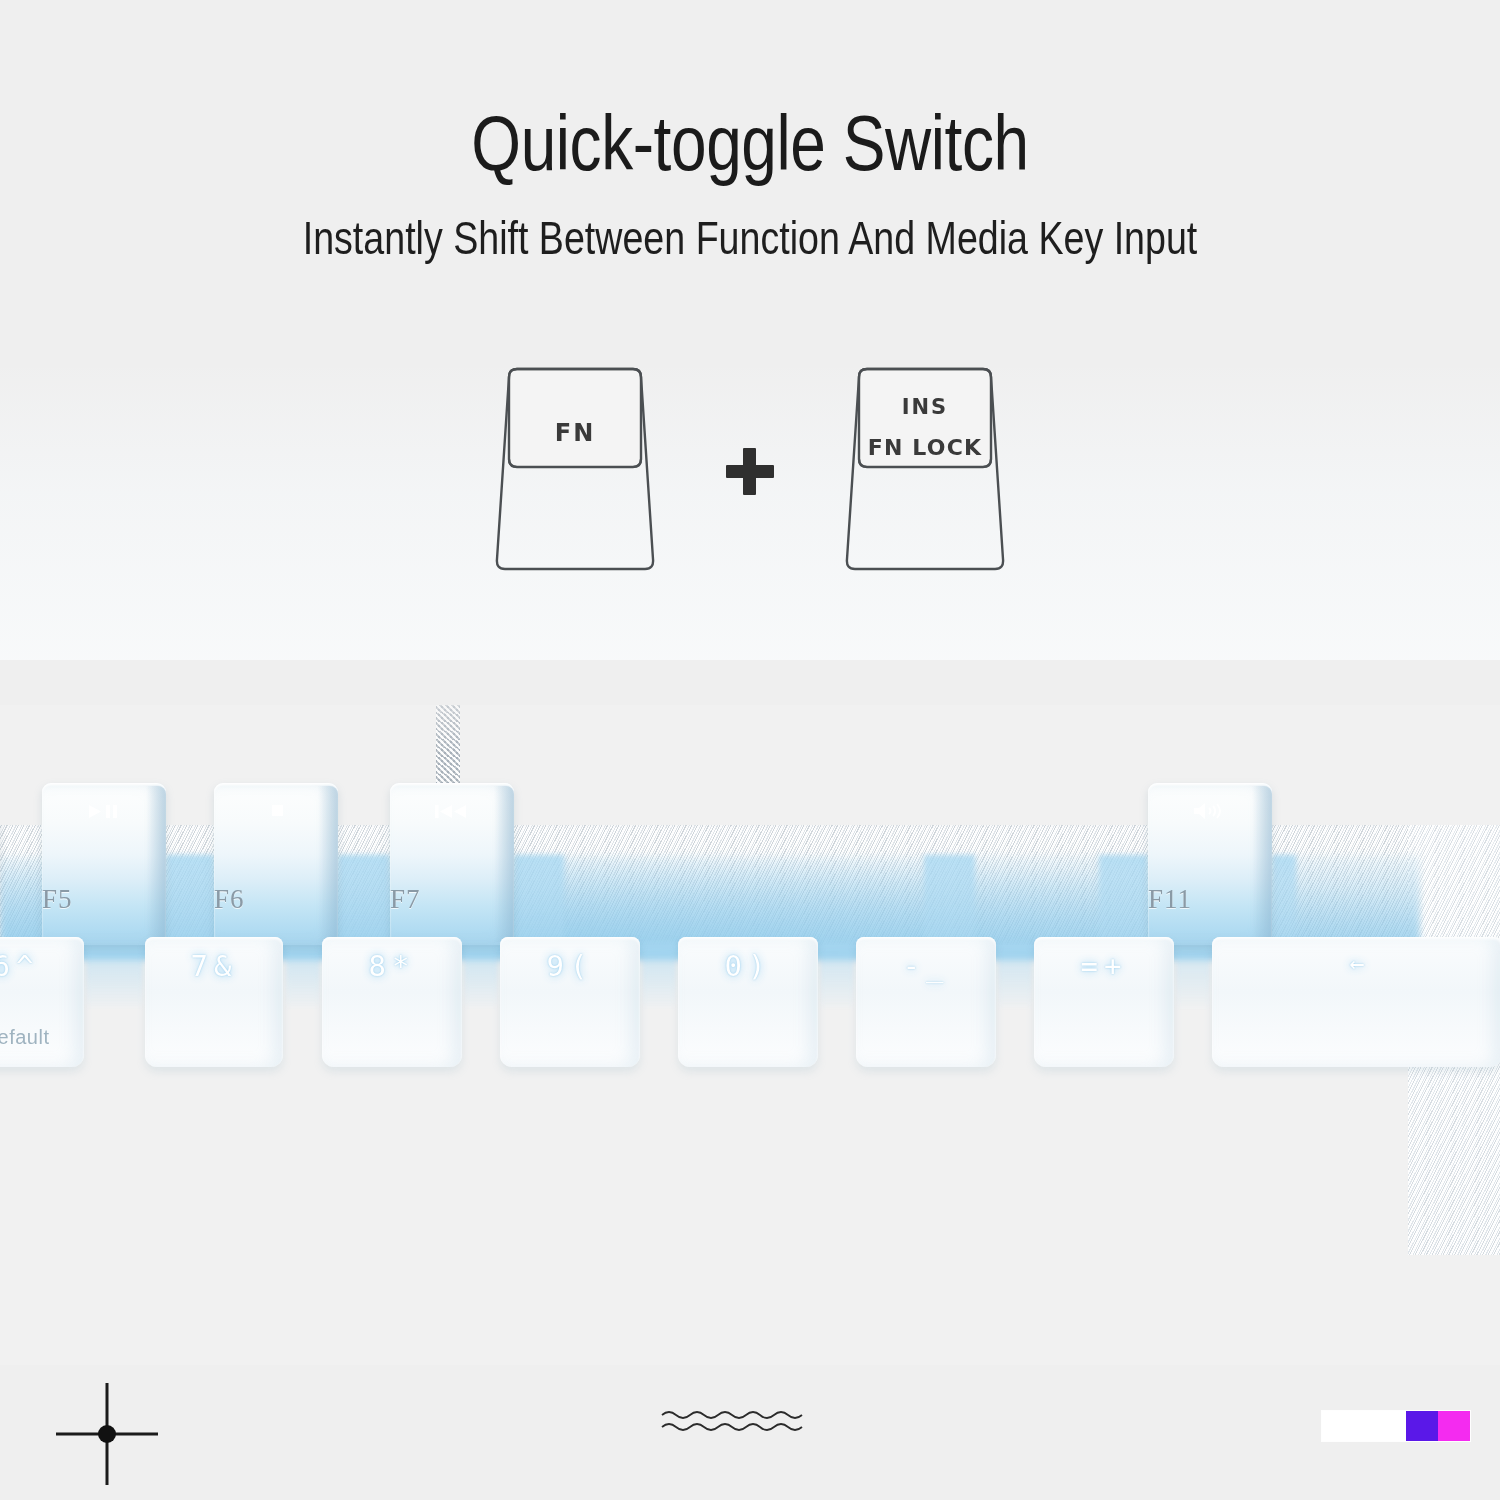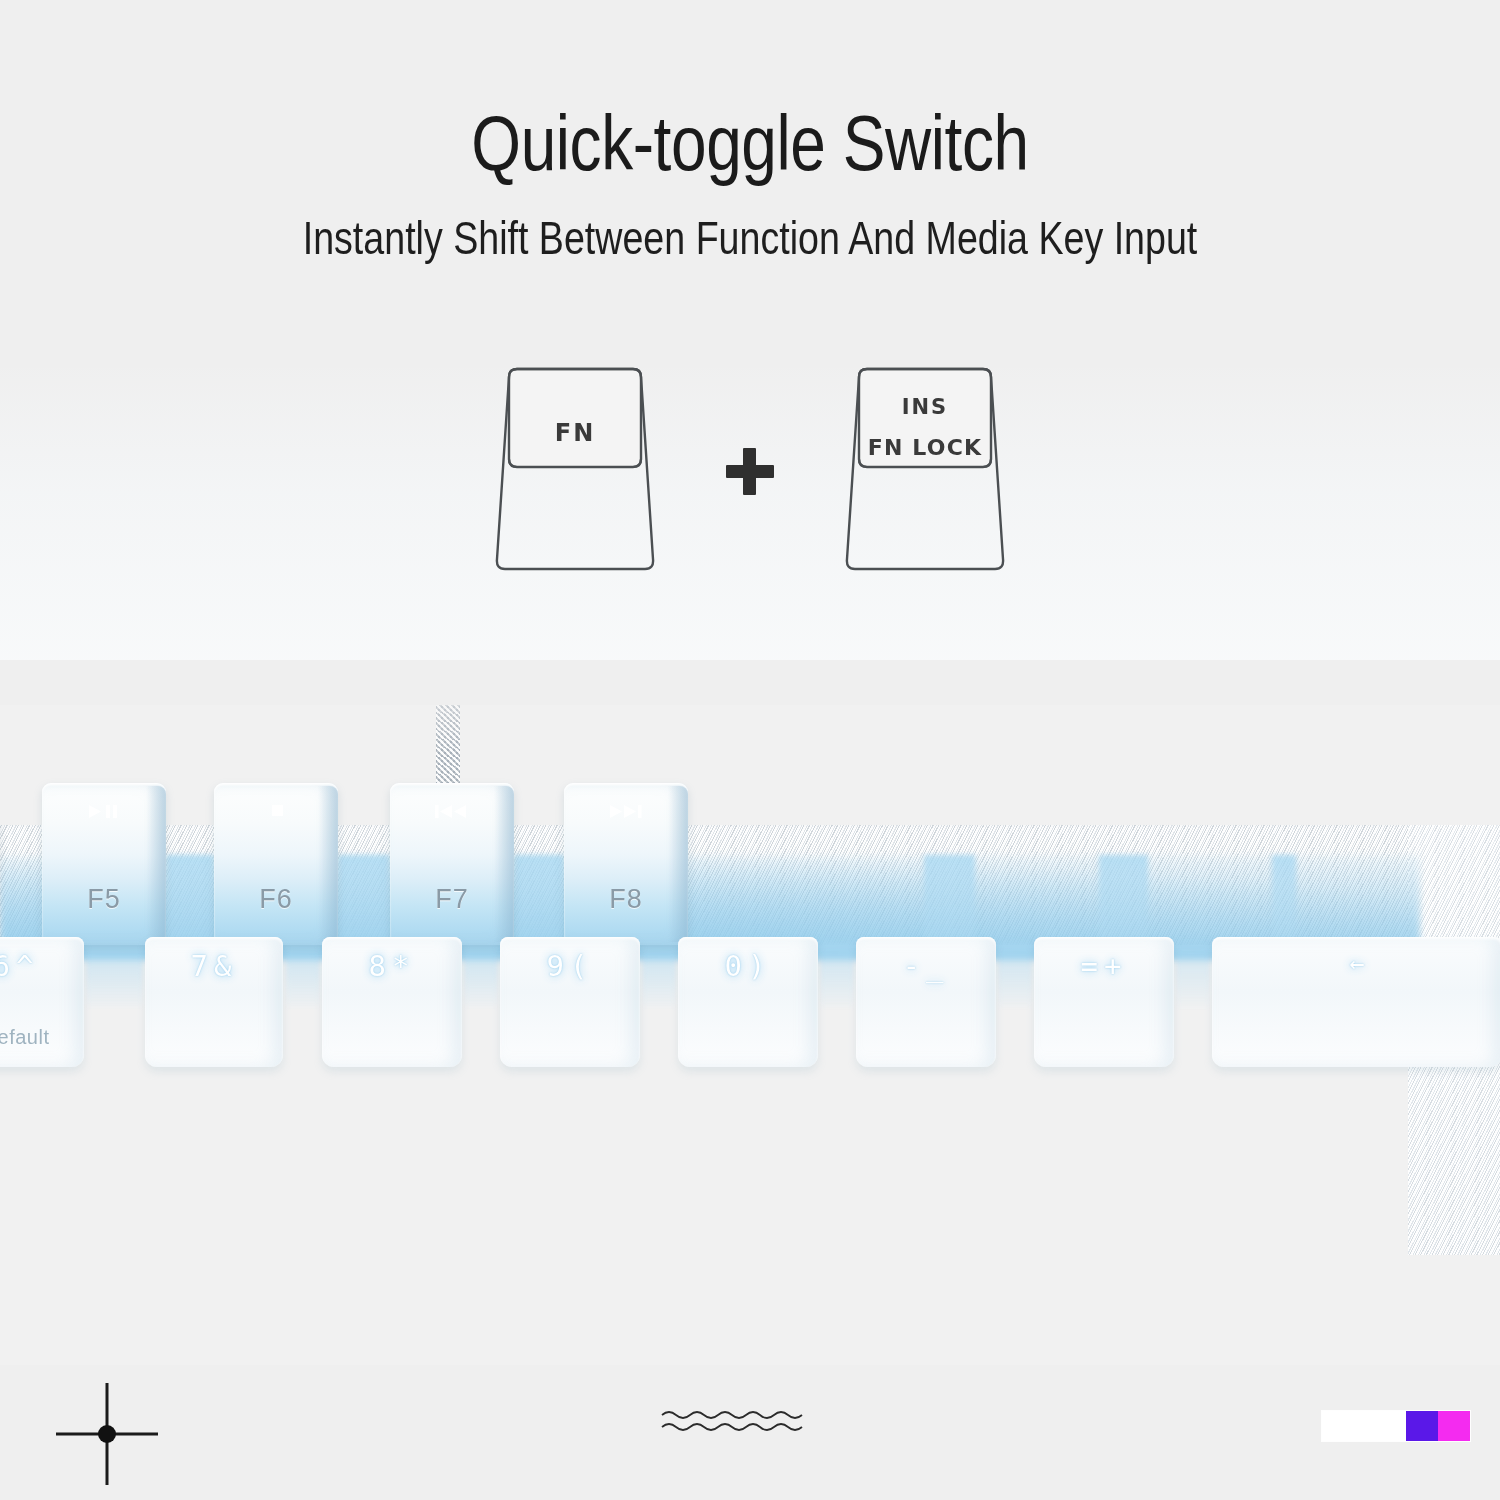--- a/index.html
+++ b/index.html
@@ -129,22 +129,22 @@
   }
   .fkey .icon{
     position:absolute; left:0; top:16px; width:100%;
     text-align:center; color:#fff; font-size:21px; line-height:1;
     text-shadow:0 0 7px rgba(180,225,250,.95);
     z-index:3;
   }
   .fkey .icon svg{ display:inline-block; vertical-align:middle; }
   .fkey .flabel{
     position:absolute; left:0; bottom:30px; width:100%;
-    text-align:center; color:#8a9aa6; font-size:27px;
-    font-family:Liberation Sans, sans-serif; letter-spacing:1px;
+    color:#8a9aa6; font-size:27px;
+    font-family:Liberation Serif, serif; letter-spacing:1px;
     text-shadow:0 1px 0 rgba(255,255,255,.75);
     z-index:3;
   }
 
   
   .nkey{
     position:absolute; top:232px; height:130px; z-index:7;
   }
   .nkey .cap{
     position:absolute; inset:0;
@@ -288,34 +288,33 @@
     <div class="icon">
       <svg width="40" height="15" viewBox="0 0 40 15">
           <rect x="3" y="1" width="3.5" height="13" fill="#fff"></rect>
           <polygon points="20,1 20,14 8,7.5" fill="#fff"></polygon>
           <polygon points="34,1 34,14 22,7.5" fill="#fff"></polygon>
         </svg>
     </div>
     <div class="flabel">F7</div>
   </div>
 
-  <div class="fkey" style="left:564px">
+
+
+
+  <div class="fkey" style="left:1148px">
     <div class="cap"></div>
     <div class="icon">
-      <svg width="40" height="15" viewBox="0 0 40 15">
-          <polygon points="4,1 4,14 16,7.5" fill="#fff"></polygon>
-          <polygon points="18,1 18,14 30,7.5" fill="#fff"></polygon>
-          <rect x="32" y="1" width="3.5" height="13" fill="#fff"></rect>
+      <svg width="38" height="20" viewBox="0 0 38 20">
+          <polygon points="3,7 8,7 14,2 14,18 8,13 3,13" fill="#fff"></polygon>
+          <path d="M18 7 Q21 10 18 13 M22 5 Q26.5 10 22 15 M26 3 Q32 10 26 17" stroke="#fff" stroke-width="1.9" fill="none"></path>
         </svg>
     </div>
-    <div class="flabel">F8</div>
-  </div>
-
-
-
+    <div class="flabel">F11</div>
+  </div>
 
 
   <div class="glowgap" style="left:166px;top:150px;width:48px;height:104px"></div>
   <div class="glowgap" style="left:338px;top:150px;width:52px;height:104px"></div>
   <div class="glowgap" style="left:514px;top:150px;width:50px;height:104px"></div>
   <div class="glowgap" style="left:924px;top:150px;width:51px;height:104px"></div>
   <div class="glowgap" style="left:1099px;top:150px;width:49px;height:104px"></div>
   <div class="glowgap" style="left:1272px;top:150px;width:24px;height:104px"></div>
 
   <div class="nkey" style="left:-52px;width:136px">

